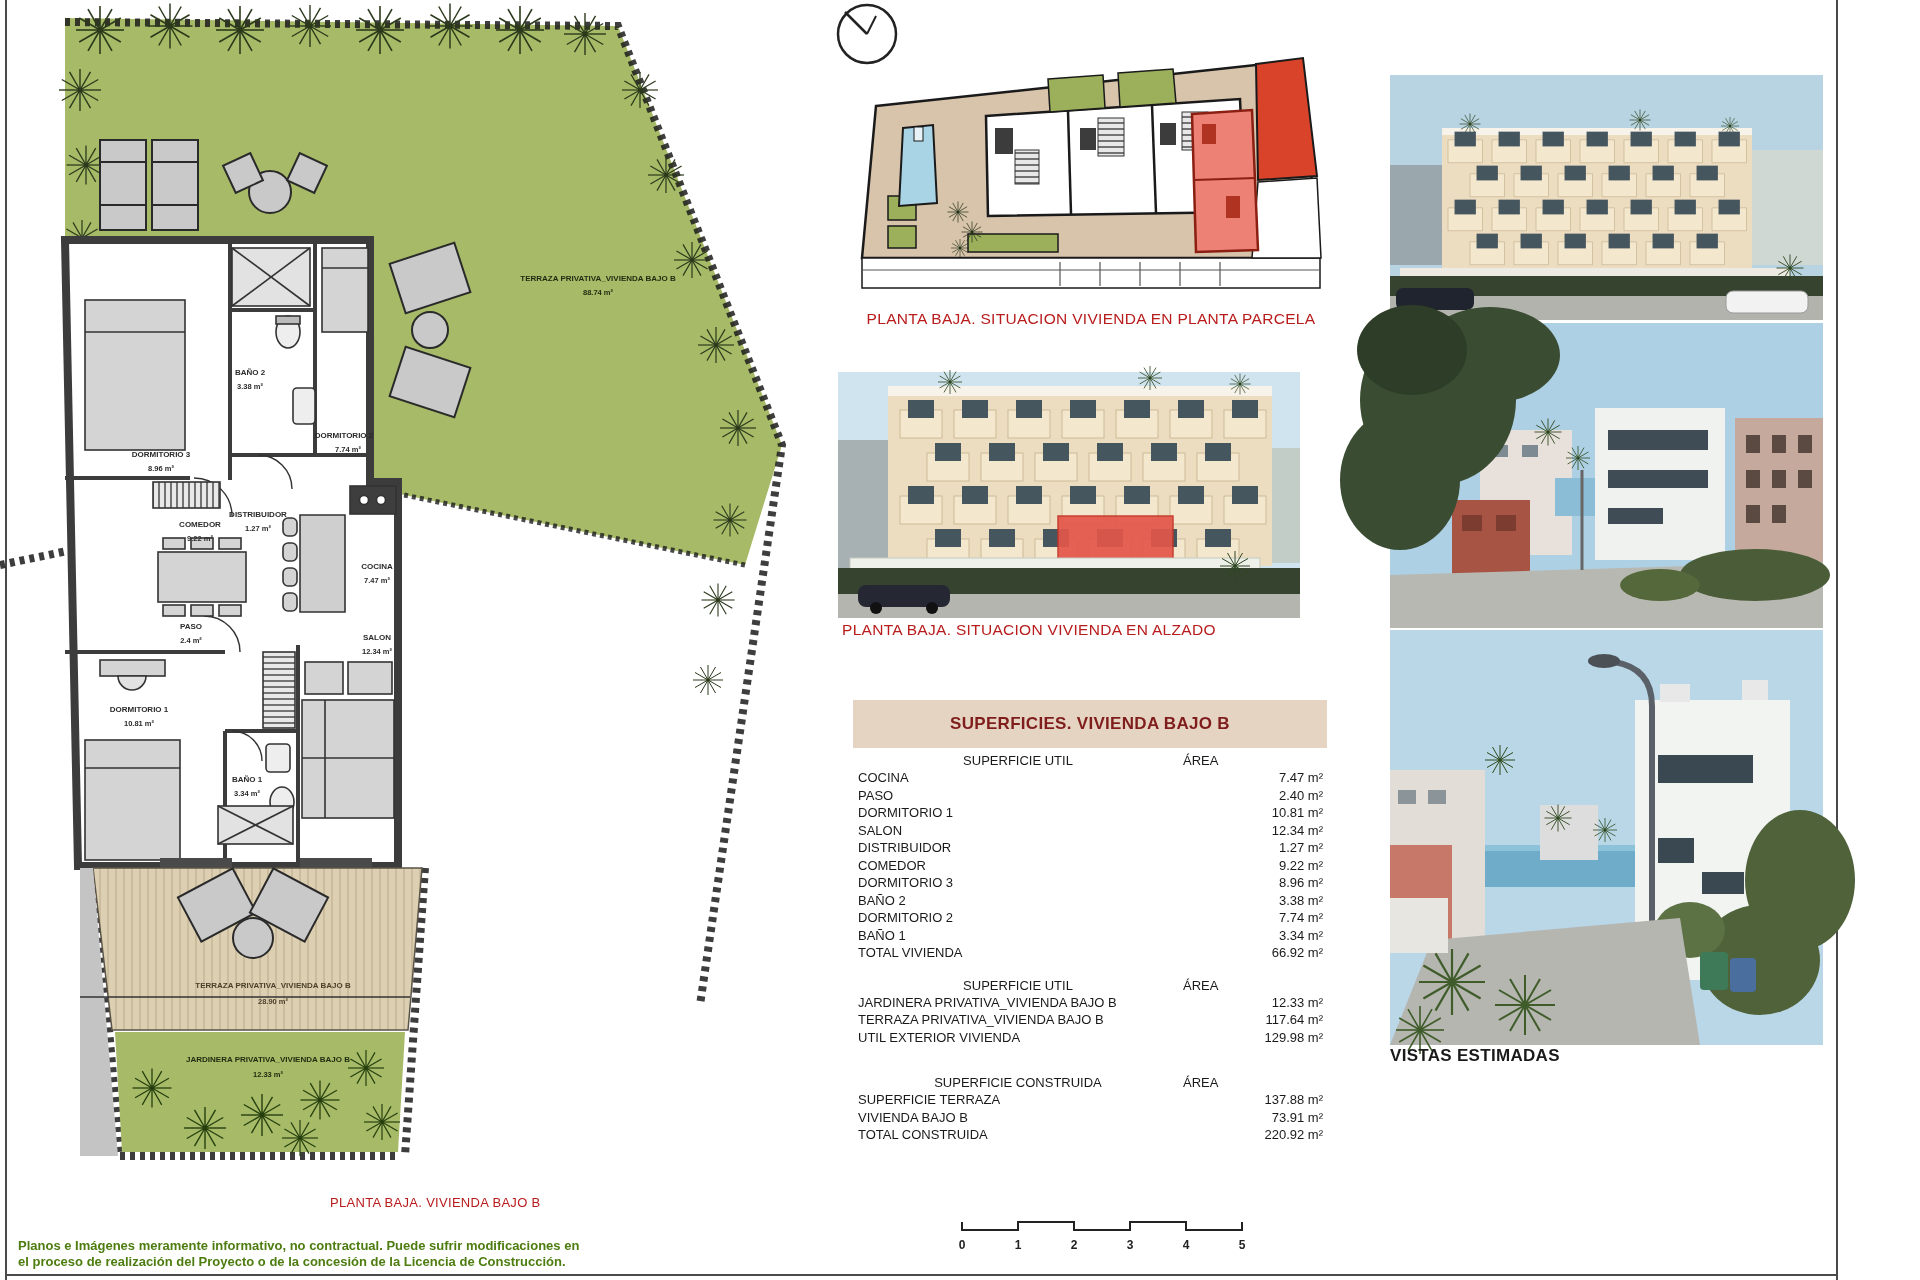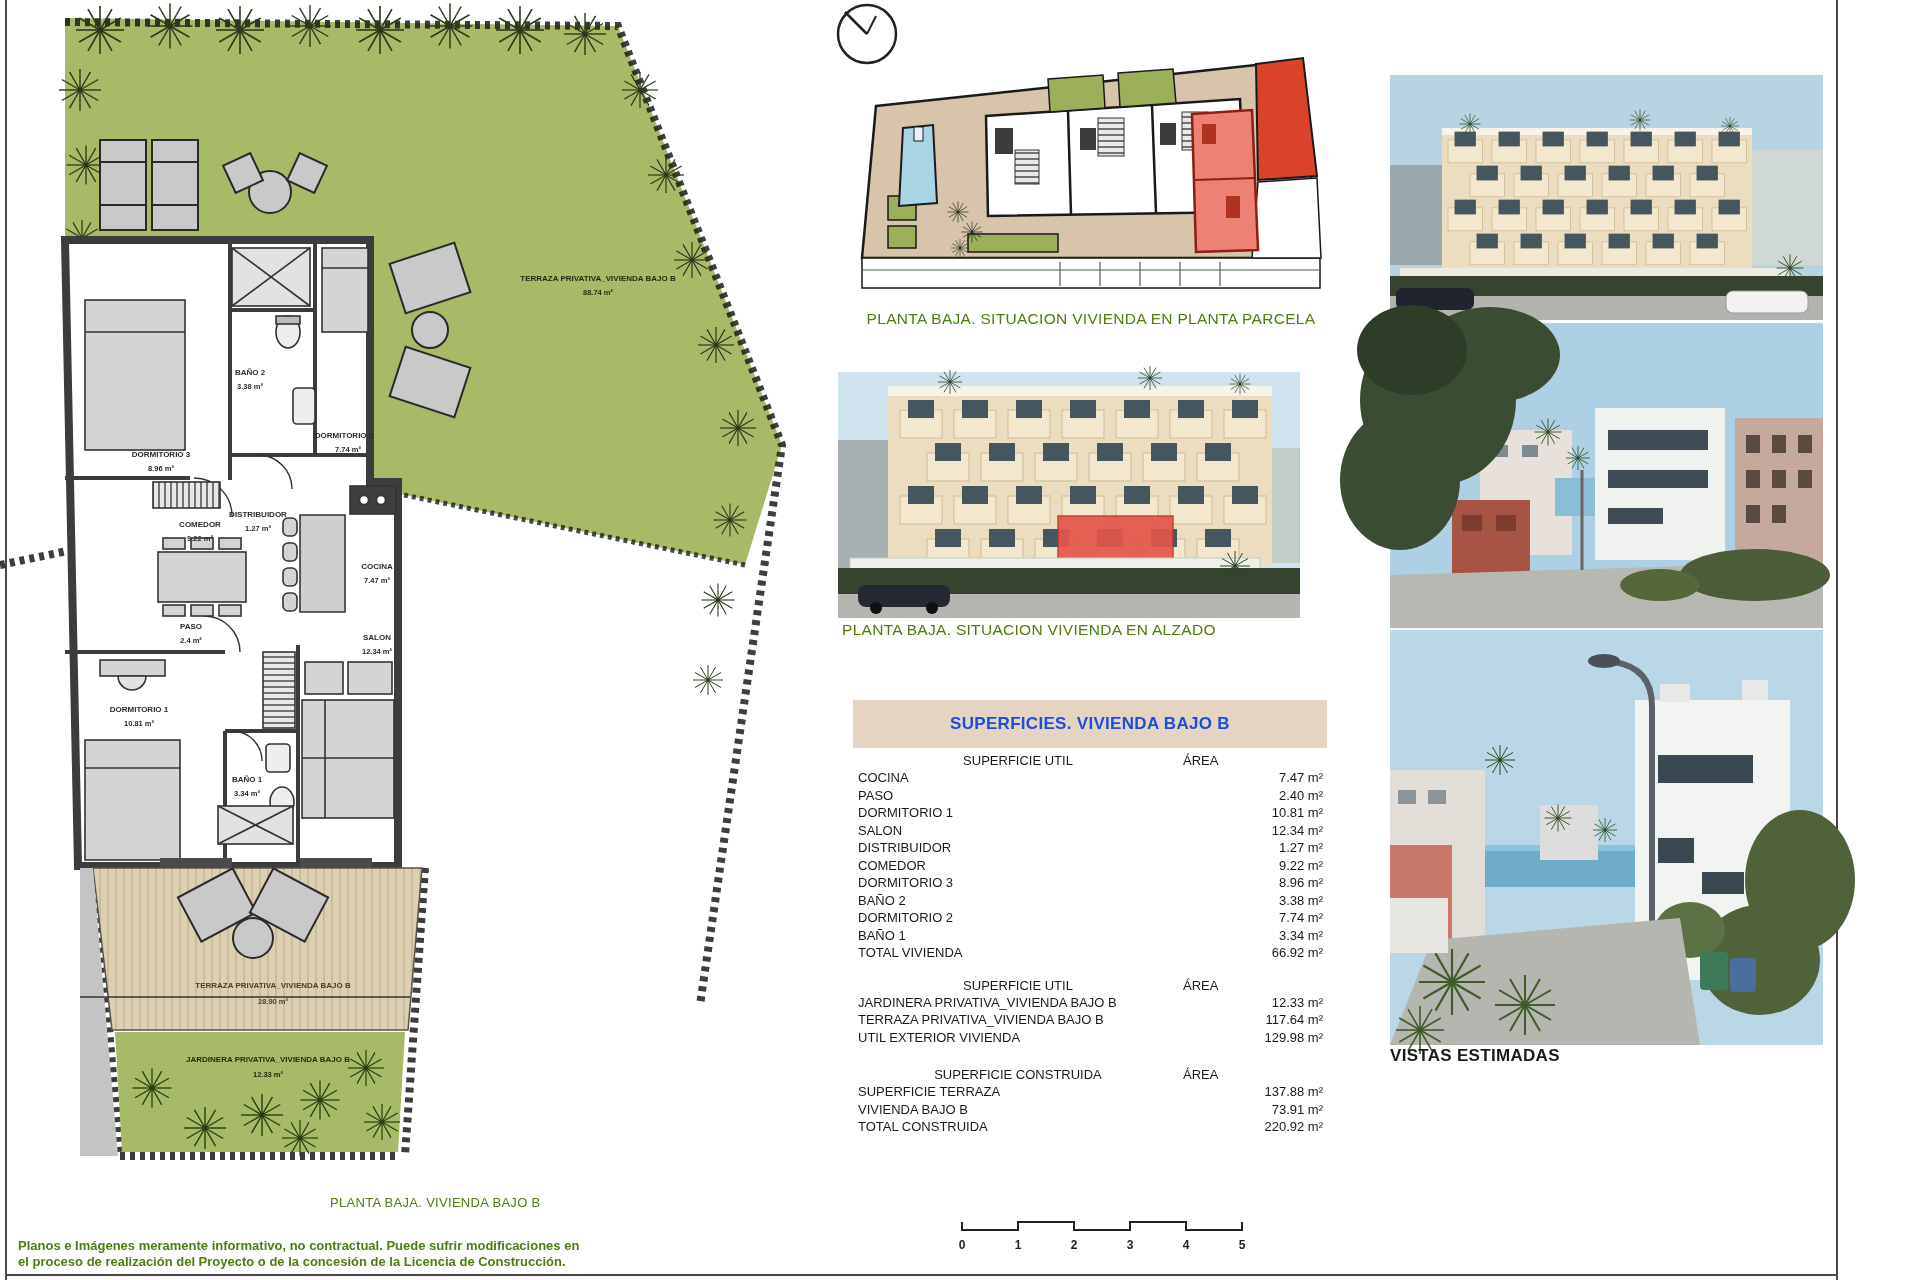--- a/index.html
+++ b/index.html
@@ -1,34 +1,34 @@
 <!DOCTYPE html>
 <html><head>
 <meta charset="utf-8">
 <style>
 *{margin:0;padding:0;box-sizing:border-box}
 html,body{width:1920px;height:1280px}
 body{background:#fff;font-family:"Liberation Sans",sans-serif;position:relative;overflow:hidden;color:#1a1a1a}
 .abs{position:absolute}
 .border-line{background:#4a4a4a}
 svg text{font-family:"Liberation Sans",sans-serif}
-.caption{font-size:15.5px;color:#4d7c0f;letter-spacing:.3px;white-space:nowrap}
+.caption{font-size:15.5px;color:#b91c1c;letter-spacing:.3px;white-space:nowrap}
 .caption-center{text-align:center}
 
 #surf-table{left:853px;top:700px;width:474px}
-.tbl-title{height:48px;line-height:48px;background:#e6d4c2;text-align:center;font-weight:bold;font-size:17px;color:#1d4ed8;letter-spacing:.3px}
+.tbl-title{height:48px;line-height:48px;background:#e6d4c2;text-align:center;font-weight:bold;font-size:17px;color:#7f1d1d;letter-spacing:.3px}
 .ts{display:flex;font-weight:normal;font-size:13px;line-height:17px}
 .tsl{width:330px;text-align:center}
 .tsa{flex:1;padding-right:4px}
 .tr{display:flex;font-size:13px;line-height:17.5px}
 .tl{flex:1;padding-left:5px}
 .tv{width:100px;text-align:right;padding-right:4px}
 .sec1{margin-top:4px}
 .sec2{margin-top:15px}
-.sec3{margin-top:20px}
+.sec3{margin-top:28px}
 
 #cap-parcela{left:860px;top:310px;width:462px}
 #cap-alzado{left:842px;top:621px}
 #cap-plan{left:330px;top:1195px;font-size:13px}
 #cap-vistas{left:1390px;top:1046px;font-size:17px;font-weight:bold;letter-spacing:.3px}
 #disclaimer{left:18px;top:1238px;font-size:13px;line-height:16px;font-weight:600;color:#4d7c0f}
 </style>
 </head>
 <body>
 

